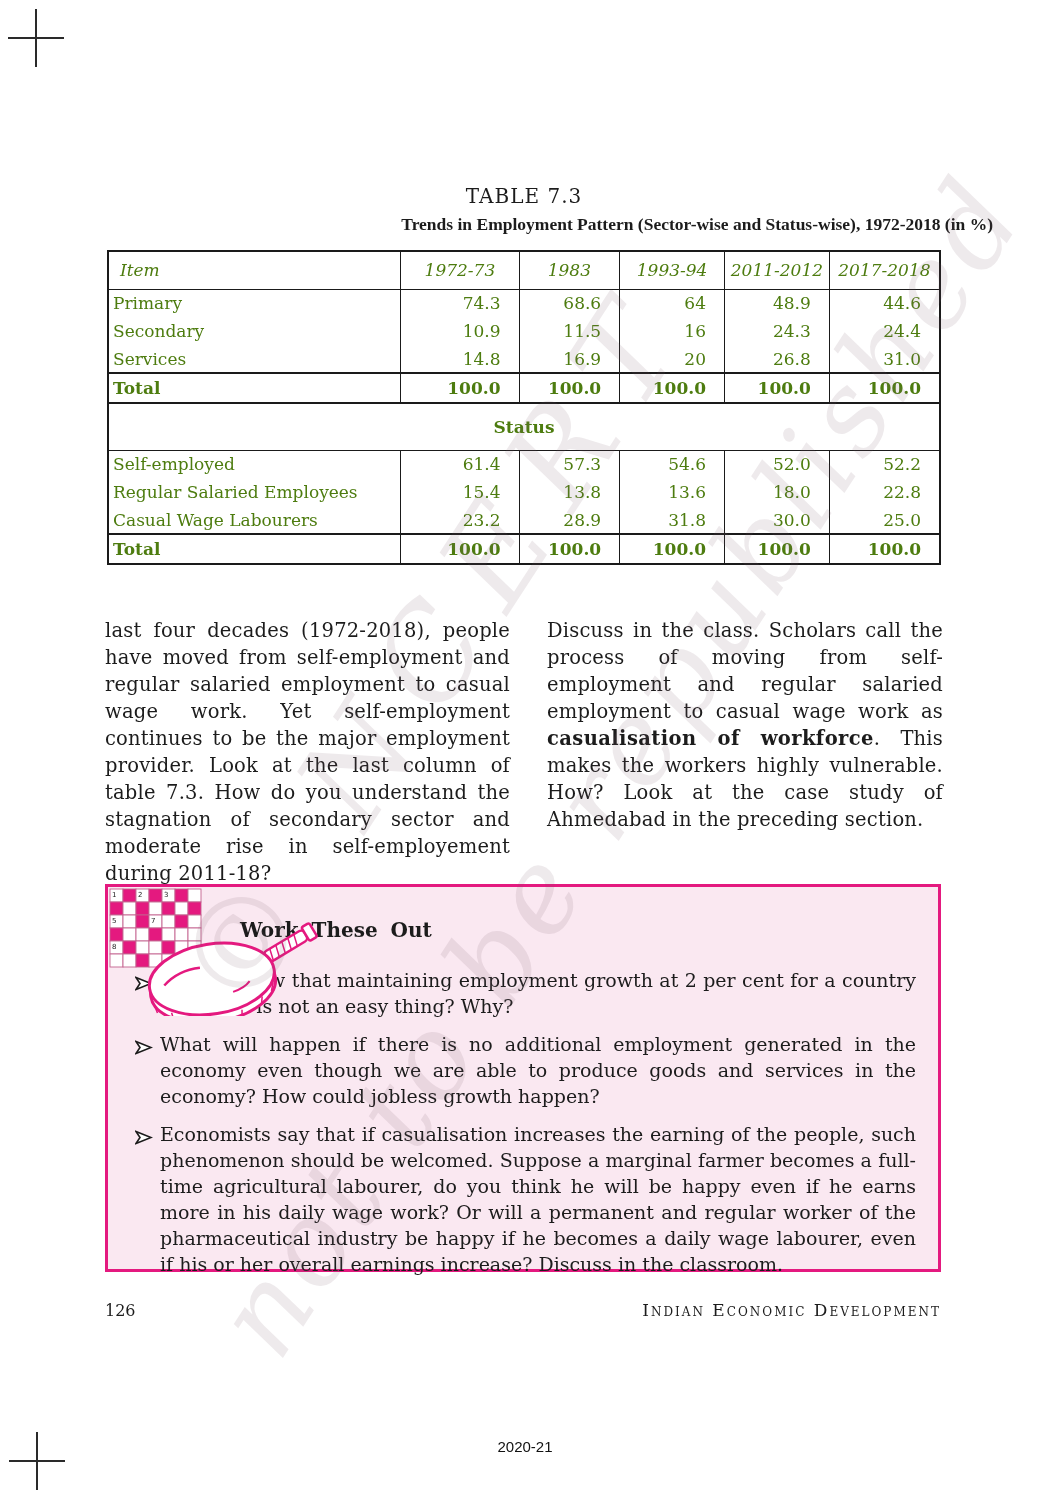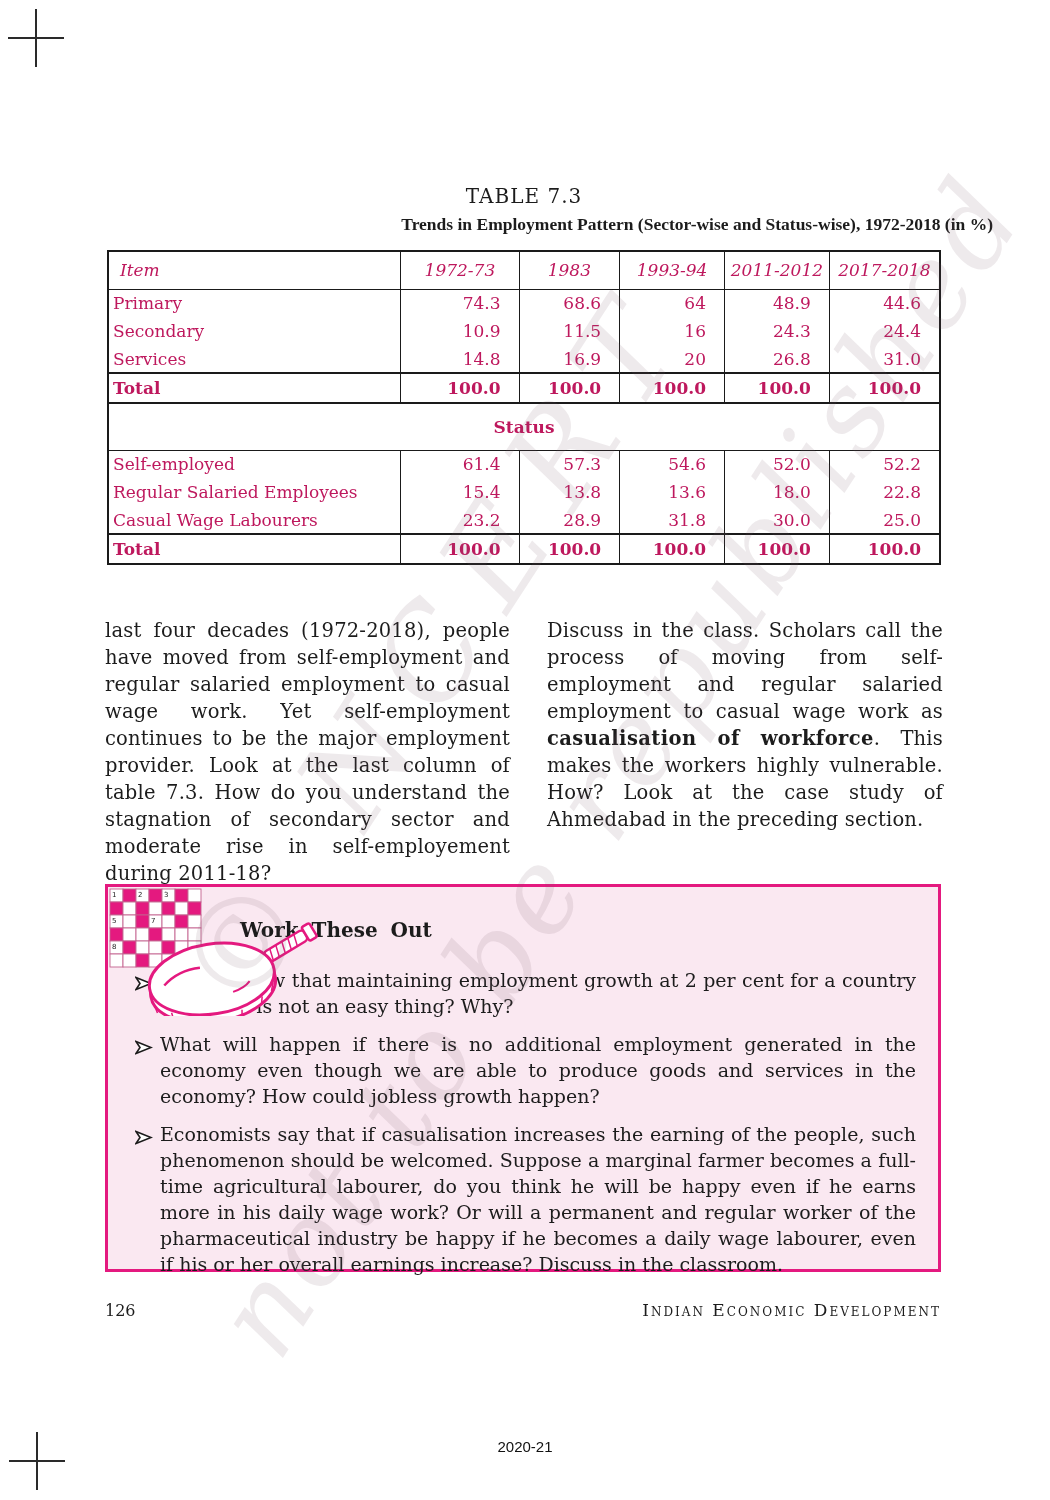--- a/index.html
+++ b/index.html
@@ -42,21 +42,21 @@
   }
   .table-title {
     position: absolute; top: 214px; left: 55px; width: 938px;
     text-align: right; font-size: 17.5px; font-weight: bold; font-family: Liberation Serif, serif;
   }
 
   
   .emp-table {
     position: absolute; top: 250px; left: 107px; width: 834px;
     border-collapse: collapse; table-layout: fixed;
-    font-size: 17px; color: #be185d;
+    font-size: 17px; color: #4d7c0f;
     border: 2px solid #1a1a1a;
   }
   .emp-table td { vertical-align: middle; padding: 0; }
   .emp-table tr.vlines td + td { border-left: 1px solid #1a1a1a; }
   .emp-table tr.hdr td { height: 38px; font-style: italic; text-align: center; border-bottom: 1.5px solid #1a1a1a; }
   .emp-table tr.hdr td.item { text-align: left; padding-left: 11px; }
   .emp-table tr.band td { height: 40px; text-align: center; font-weight: bold; border-bottom: 1.5px solid #1a1a1a; }
   .emp-table tr.band.tall td { height: 47px; }
   .emp-table tr.datarow td { height: 28px; }
   .emp-table td.label { text-align: left; padding-left: 4px; }

